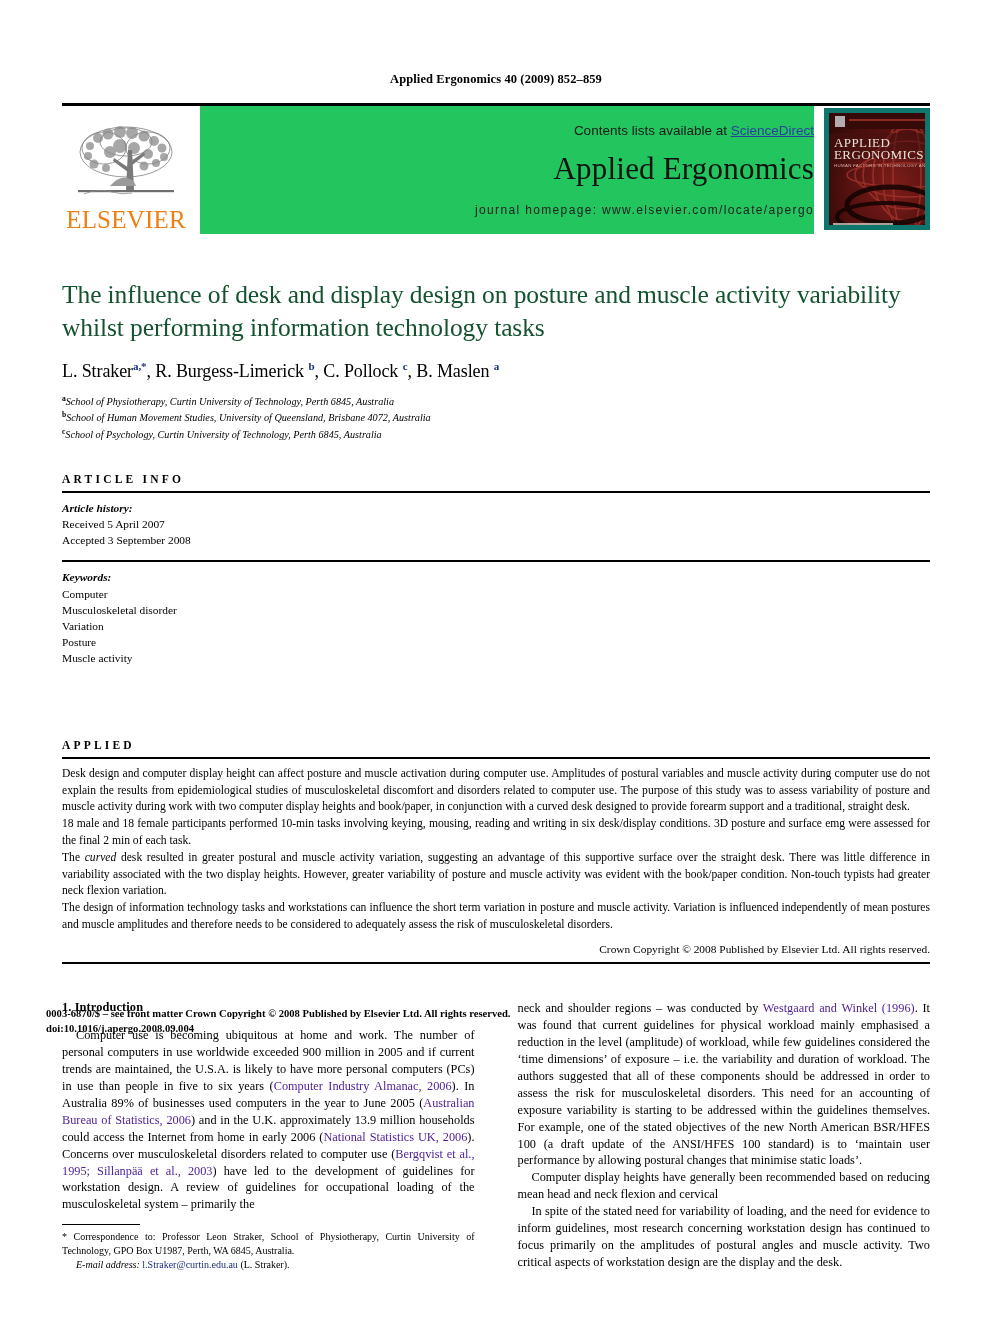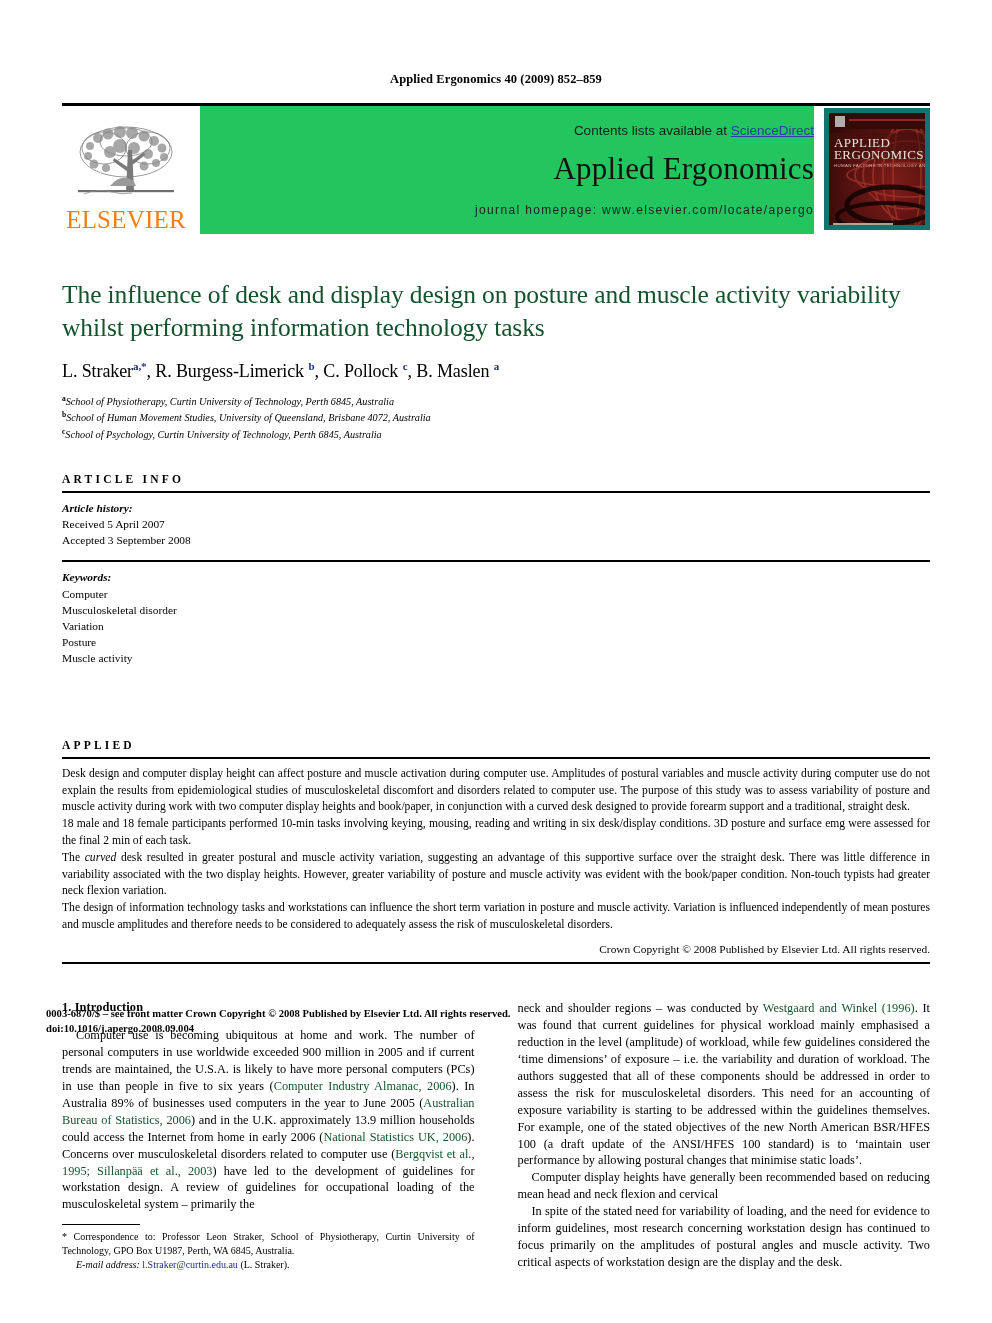--- a/index.html
+++ b/index.html
@@ -177,21 +177,21 @@
     margin: 0 0 12px 0;
     letter-spacing: 0.1px;
   }
   .btext {
     font-size: 12.3px;
     line-height: 1.38;
     text-align: justify;
     margin: 0;
   }
   .btext + .btext { text-indent: 14px; }
-  .ref { color: #14532d; margin-top: 43px; }
+  .ref { color: #4c1d95; margin-top: 43px; }
   .indent { text-indent: 14px; }
 
   
   .footnote {
     position: absolute;
     left: 0;
     bottom: 0;
     width: 100%;
   }
   .fn-rule {

